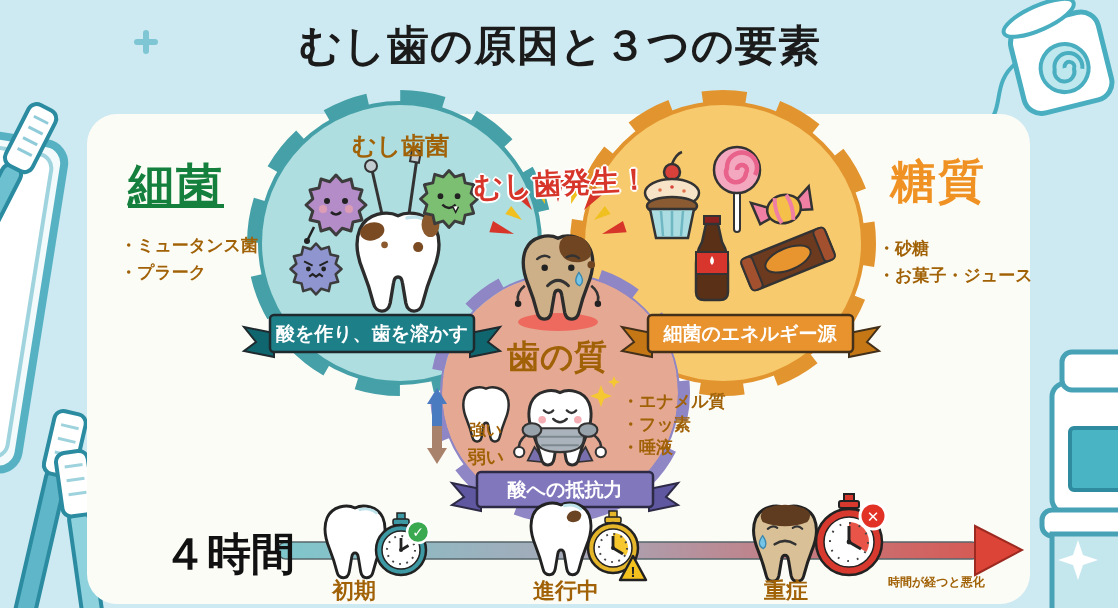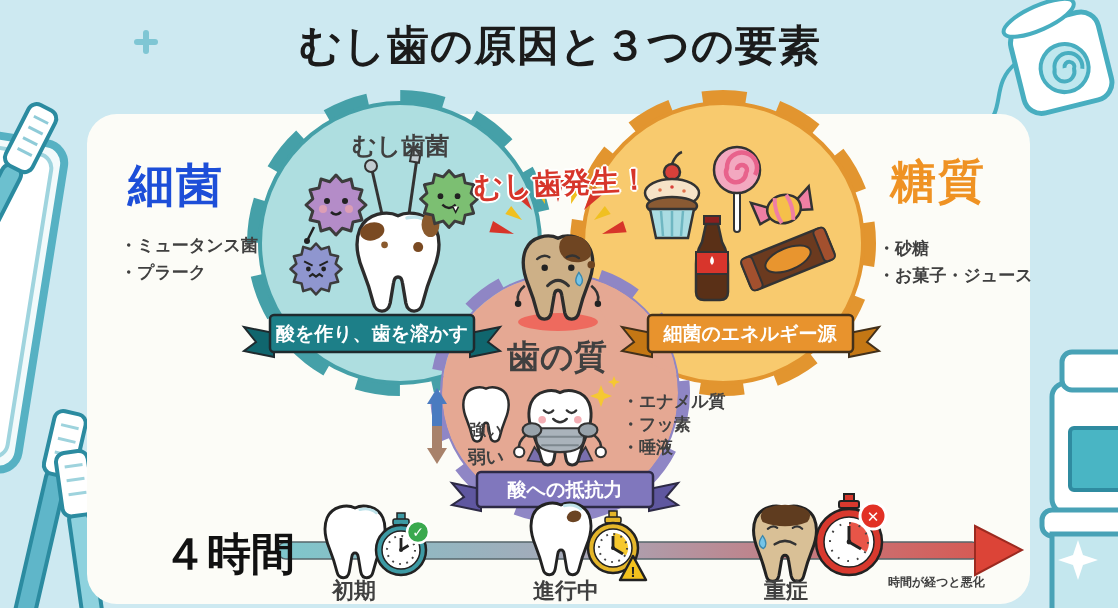--- a/index.html
+++ b/index.html
@@ -2,21 +2,21 @@
 <html><head>
 <meta charset="utf-8">
 <style>
   html,body{margin:0;padding:0;}
   body{width:1118px;height:608px;overflow:hidden;background:#cde9f1;
        font-family:"Liberation Sans","DejaVu Sans",sans-serif;}
   .stage{position:relative;width:1118px;height:608px;}
   .panel{position:absolute;left:87px;top:114px;width:943px;height:490px;
          background:#fcfcf7;border-radius:30px;}
   svg.scene{position:absolute;left:0;top:0;}
-  .txt{position:absolute;white-space:nowrap;font-weight:bold;color:#404040;}
+  .txt{position:absolute;white-space:nowrap;font-weight:bold;color:#a16207;}
   .center{transform:translate(-50%,-50%);}
   .title{font-size:42px;font-weight:900;color:#1b1b1b;letter-spacing:1px;}
   .big-label{font-size:46px;font-weight:900;letter-spacing:2px;}
   .sub-label{font-size:24px;}
   .bullet{font-size:17px;line-height:27px;font-family:Liberation Mono, monospace;}
   .alert{font-size:29px;font-weight:900;color:#d7352a;transform:translate(-50%,-50%) rotate(-3deg);
          text-shadow:-2px 0 #fff,2px 0 #fff,0 -2px #fff,0 2px #fff,-1px -1px #fff,1px 1px #fff,1px -1px #fff,-1px 1px #fff;}
   .banner-text{font-size:19px;color:#fff;transform:translate(-50%,-50%);}
   .q-title{font-size:33px;font-weight:900;}
   .strong-weak{font-size:16px;}
@@ -352,21 +352,21 @@
         <line x1="0" y1="0" x2="12" y2="7" stroke="#222" stroke-width="3"></line>
         <circle r="2.4" fill="#222"></circle>
         <circle cx="24" cy="-26" r="13" fill="#e23125" stroke="#fff" stroke-width="3"></circle>
         <text x="24" y="-20" font-size="15" font-weight="bold" fill="#fff" text-anchor="middle">✕</text>
       </g>
     </g>
   </svg>
 
   <div class="txt title center" style="left:560px;top:46px;">むし歯の原因と３つの要素</div>
 
-  <div class="txt big-label" style="left:128px;top:155px;color:#1d4ed8;">細菌</div>
+  <div class="txt big-label" style="left:128px;top:155px;color:#15803d;text-decoration:underline;">細菌</div>
   <div class="txt bullet" style="left:120px;top:233px;">・ミュータンス菌</div>
   <div class="txt bullet" style="left:120px;top:260px;">・プラーク</div>
   <div class="txt sub-label" style="left:352px;top:130px;">むし歯菌</div>
 
   <div class="txt big-label" style="left:890px;top:151px;color:#ef9223;">糖質</div>
   <div class="txt bullet" style="left:878px;top:236px;">・砂糖</div>
   <div class="txt bullet" style="left:878px;top:263px;">・お菓子・ジュース</div>
 
   <div class="txt alert" style="left:561px;top:184px;">むし歯発生！</div>
 

